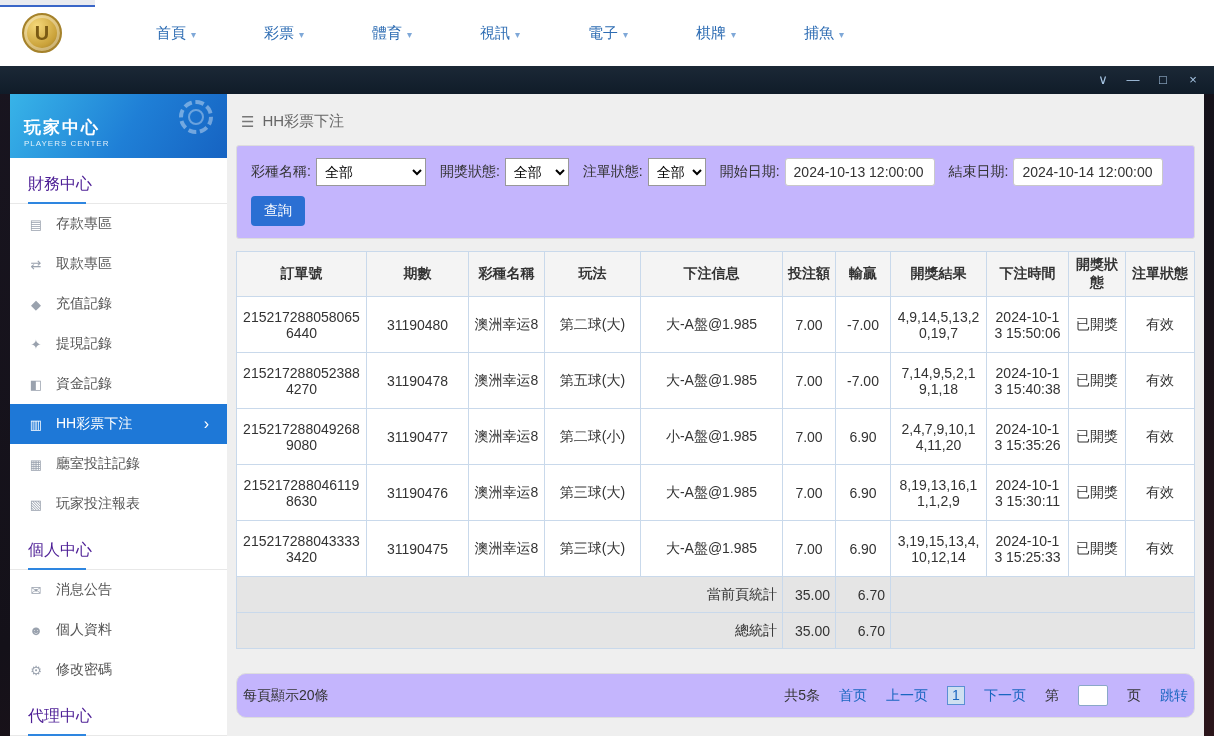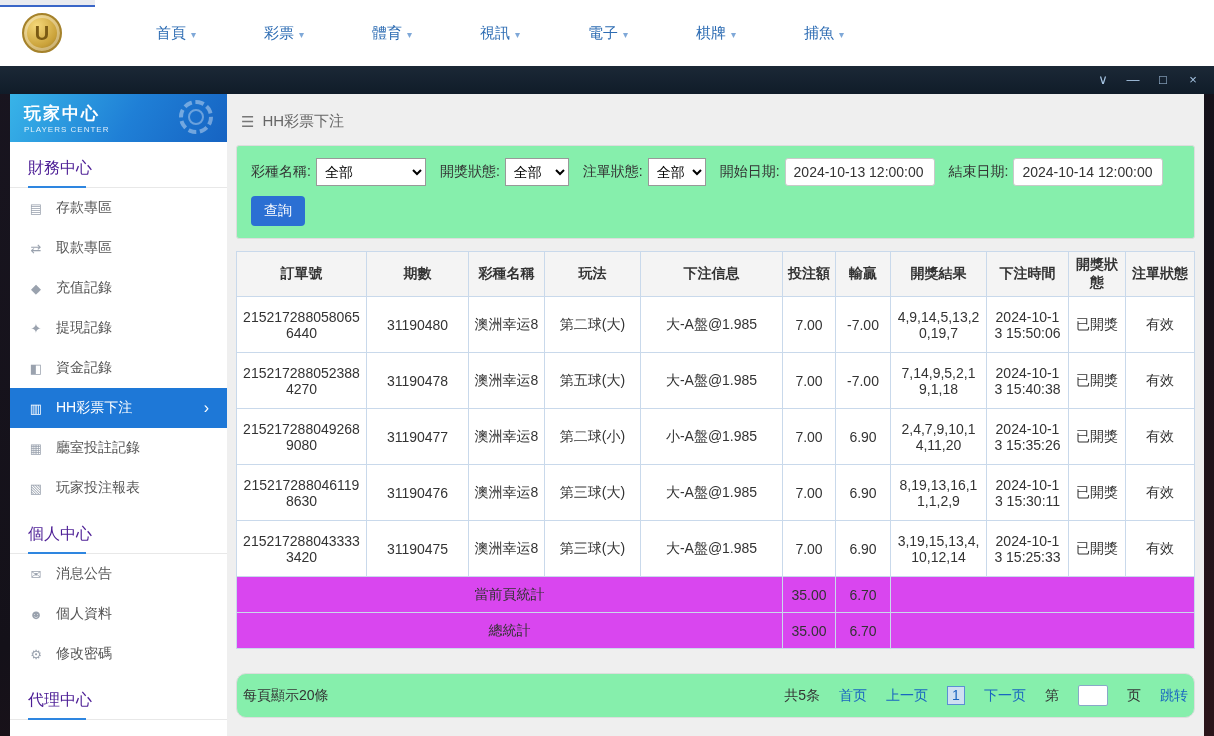--- a/index.html
+++ b/index.html
@@ -32,21 +32,21 @@
   
   .titlebar { height:28px; background:linear-gradient(180deg,#1b2836,#101c29);
               display:flex; align-items:center; justify-content:flex-end; gap:0; padding-right:6px; }
   .wc { color:#a8c6e4; width:30px; text-align:center; font-size:13px; cursor:pointer; line-height:28px; }
 
   
   .app { display:flex; height:642px; }
 
   
   .sidebar { width:217px; margin-left:10px; background:#ffffff; flex-shrink:0; overflow:hidden; }
-  .sb-header { position:relative; height:48px; padding:8px 14px;
+  .sb-header { position:relative; height:64px; padding:22px 14px;
                background:linear-gradient(120deg,#38b4e8 0%,#1f7fd6 55%,#1663c2 100%); color:#fff; overflow:hidden; }
   .sb-title { font-size:17px; font-weight:bold; letter-spacing:2px; }
   .sb-sub { font-size:8px; letter-spacing:1px; opacity:.85; }
   .chip { position:absolute; right:14px; top:6px; width:34px; height:34px; border-radius:50%;
           border:4px dashed rgba(255,255,255,.55); opacity:.7; }
   .chip::after { content:""; position:absolute; inset:5px; border-radius:50%; border:2px solid rgba(255,255,255,.5); }
   .section-title { position:relative; padding:16px 18px 8px; color:#4c1d95; font-size:16px;
                    border-bottom:1px solid #e8e8e8; }
   .section-title::after { content:""; position:absolute; left:18px; bottom:-1px; width:58px; height:2px; background:#2e86e0; }
   .sb-item { height:40px; display:flex; align-items:center; padding:0 18px; gap:12px; color:#555;
@@ -54,41 +54,41 @@
   .sb-item .icon { width:16px; text-align:center; color:#9aa2ae; font-size:13px; }
   .sb-item.active { background:#1e78d7; color:#fff; }
   .sb-item.active .icon { color:#fff; }
   .sb-item.active .arrow { margin-left:auto; color:#fff; font-size:16px; }
 
   
   .main { flex:1; background:#efefef; margin-right:10px; overflow:hidden; }
   .breadcrumb { display:flex; align-items:center; gap:8px; color:#666; font-size:15px; padding:18px 14px 14px; }
   .breadcrumb .ham { color:#777; font-size:15px; }
 
-  .panel { background:#86efac; border:1px solid #ddd; border-radius:3px; margin:0 9px; }
+  .panel { background:#c4b5fd; border:1px solid #ddd; border-radius:3px; margin:0 9px; }
   .filter-panel { padding:12px 14px 12px; }
   .filter-row { display:flex; align-items:center; flex-wrap:wrap; row-gap:10px; }
   .f-label { color:#333; margin-right:5px; }
   .f-group { display:flex; align-items:center; margin-right:14px; }
   select { height:28px; border:1px solid #999; background:#fff; font-size:14px;
            font-family:inherit; padding:0 4px; }
   .sel-wide { width:110px; } .sel-mid { width:64px; } .sel-small { width:58px; }
   .date-input { width:150px; height:28px; border:1px solid #c9c9c9; border-radius:3px;
                 padding:0 8px; font-size:14px; font-family:inherit; color:#333; }
   .btn-search { margin-top:10px; background:#2b6fd3; color:#fff; border:none; border-radius:4px;
                 padding:6px 13px; font-size:14px; cursor:pointer; font-family:inherit; }
 
   
   .table-wrap { margin:12px 9px 0; background:#fff; }
   table { border-collapse:collapse; width:100%; table-layout:fixed; }
   th, td { border:1px solid #c9d9eb; text-align:center; font-size:14px; color:#333;
            padding:4px 5px; word-break:break-all; }
   thead th { background:#f4f4f4; font-weight:bold; height:37px; }
   tbody.data td { height:56px; background:#fff; }
-  tr.summary td { height:36px; background:#d946ef; }
+  tr.summary td { height:36px; background:#e5e5e5;text-align:right; }
 
   
   .pagination { margin:24px 9px 0; padding:11px 6px; display:flex; align-items:center;
                 justify-content:space-between;border-radius:10px; }
   .pg-right { display:flex; align-items:center; gap:19px; font-size:14px; }
   .pg-link { color:#1a66c0; cursor:pointer; }
   .pg-current { min-width:18px; height:19px; line-height:17px; text-align:center; padding:0 3px;
                 border:1px solid #5b8fd4; background:#cfe0f1; color:#1a66c0; cursor:pointer; }
   .jump-input { width:30px; height:21px; border:1px solid #8aa8c8; border-radius:2px; padding:0 3px; }
 </style>

